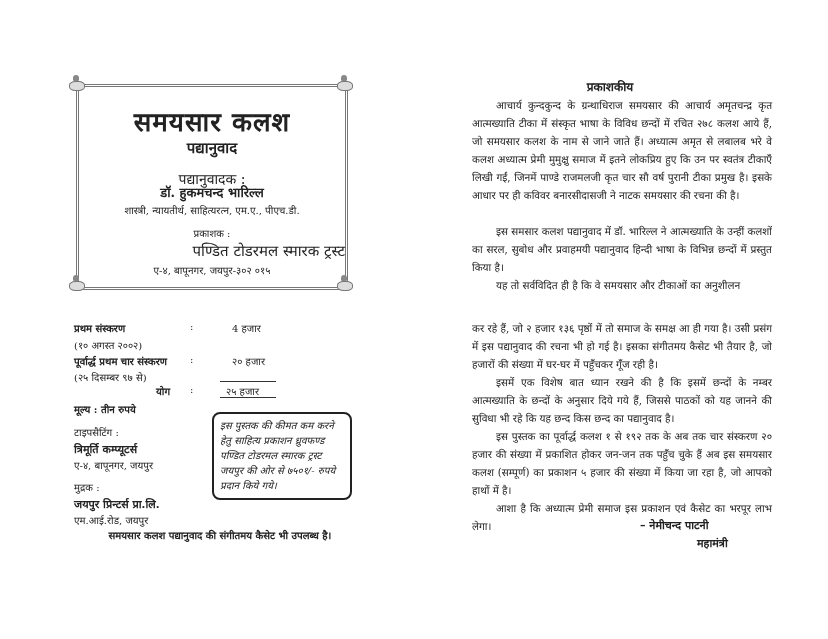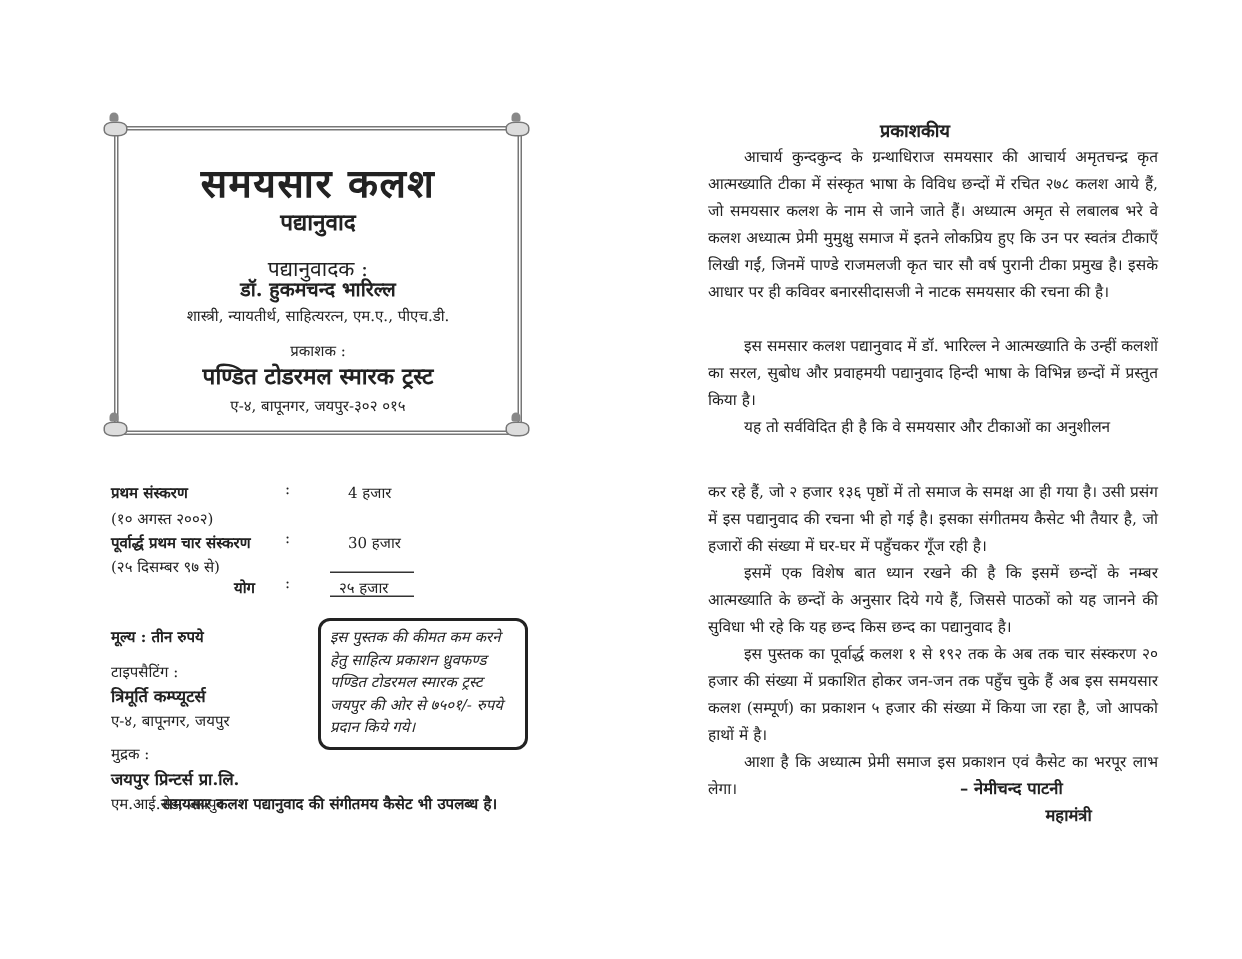--- a/index.html
+++ b/index.html
@@ -20,25 +20,25 @@
   .orn-bl { left: 69px; top: 275px; }
   .orn-br { left: 337px; top: 275px; }
 
   .title { position: absolute; left: 0; width: 100%; text-align: center; }
   .t-main { top: 16px; font-size: 26px; font-weight: bold; letter-spacing: 1px; }
   .t-sub { top: 50px; font-size: 15px; font-weight: bold; }
   .t-label1 { top: 82px; font-size: 14px; }
   .t-author { top: 96px; font-size: 13px; font-weight: bold; }
   .t-quals { top: 116px; font-size: 10px; }
   .t-label2 { top: 139px; font-size: 10px; }
-  .t-publisher { top: 153px; font-size: 15px; font-weight: bold; }
+  .t-publisher { top: 153px; font-size: 15px; font-weight: normal; text-align: right; }
   .t-address { top: 176px; font-size: 10px; }
 
   
-  .imprint { position: absolute; left: 74px; font-size: 10px; margin-top: 15px; }
+  .imprint { position: absolute; left: 74px; font-size: 10px; }
   .ed-row { position: absolute; left: 74px; font-size: 10px; width: 260px; height: 14px; }
   .ed-row .lbl { position: absolute; left: 0; }
   .ed-row .colon { position: absolute; left: 116px; }
   .ed-row .val { position: absolute; left: 158px; }
   .total-line { position: absolute; left: 220px; top: 381px; width: 56px; border-top: 1px solid #333; }
   .total-under { position: absolute; left: 220px; top: 397px; width: 56px; border-top: 1px solid #333; }
 
   .notebox { position: absolute; left: 212px; top: 412px; width: 140px; height: 88px;
              border: 2px solid #222; border-radius: 8px; padding: 4px 6px; box-sizing: border-box;
              font-size: 10px; font-style: italic; line-height: 15px; }
@@ -90,21 +90,21 @@
   <span class="lbl" style="font-weight:bold;">प्रथम संस्करण</span>
   <span class="colon">:</span>
   <span class="val">4 हजार</span>
 </div>
 <div class="ed-row" style="top:338px;">
   <span class="lbl">(१० अगस्त २००२)</span>
 </div>
 <div class="ed-row" style="top:354px;">
   <span class="lbl" style="font-weight:bold;">पूर्वार्द्ध प्रथम चार संस्करण</span>
   <span class="colon">:</span>
-  <span class="val">30 हजार</span>
+  <span class="val">२० हजार</span>
 </div>
 <div class="ed-row" style="top:370px;">
   <span class="lbl">(२५ दिसम्बर ९७ से)</span>
 </div>
 <div class="total-line"></div>
 <div class="ed-row" style="top:384px;">
   <span class="lbl" style="left:82px; font-weight:bold;">योग</span>
   <span class="colon">:</span>
   <span class="val" style="left:152px;">२५ हजार</span>
 </div>

